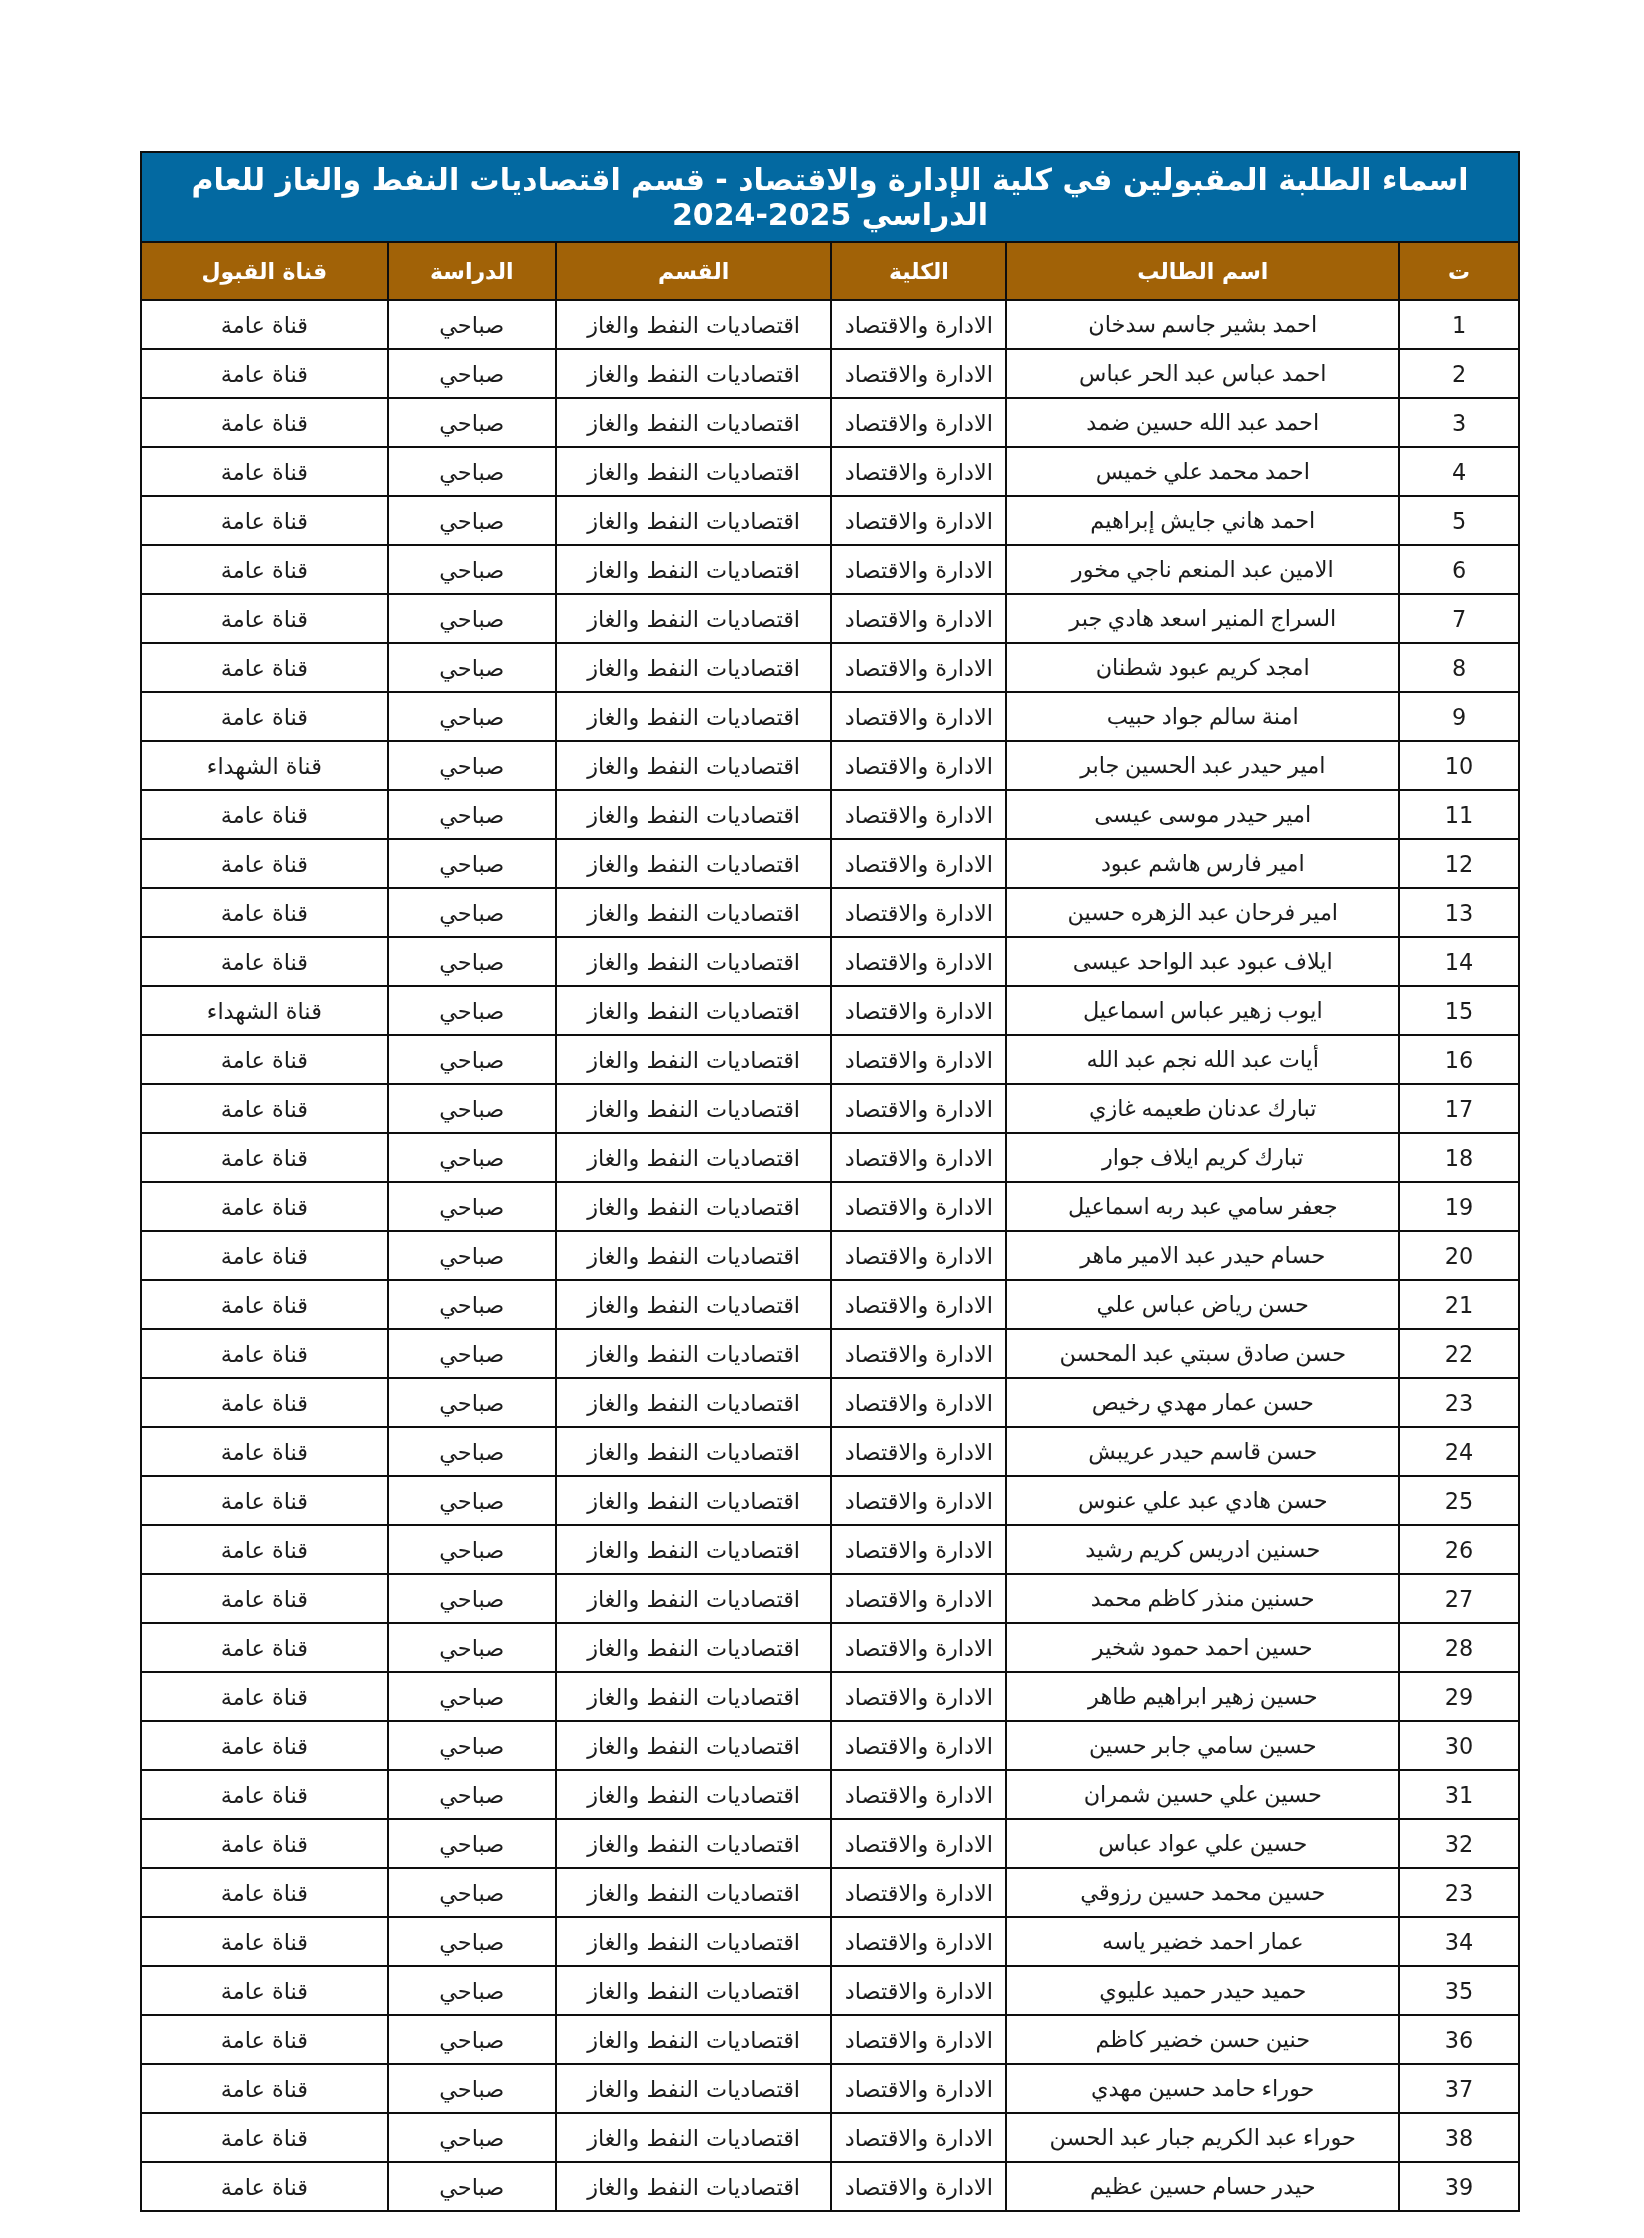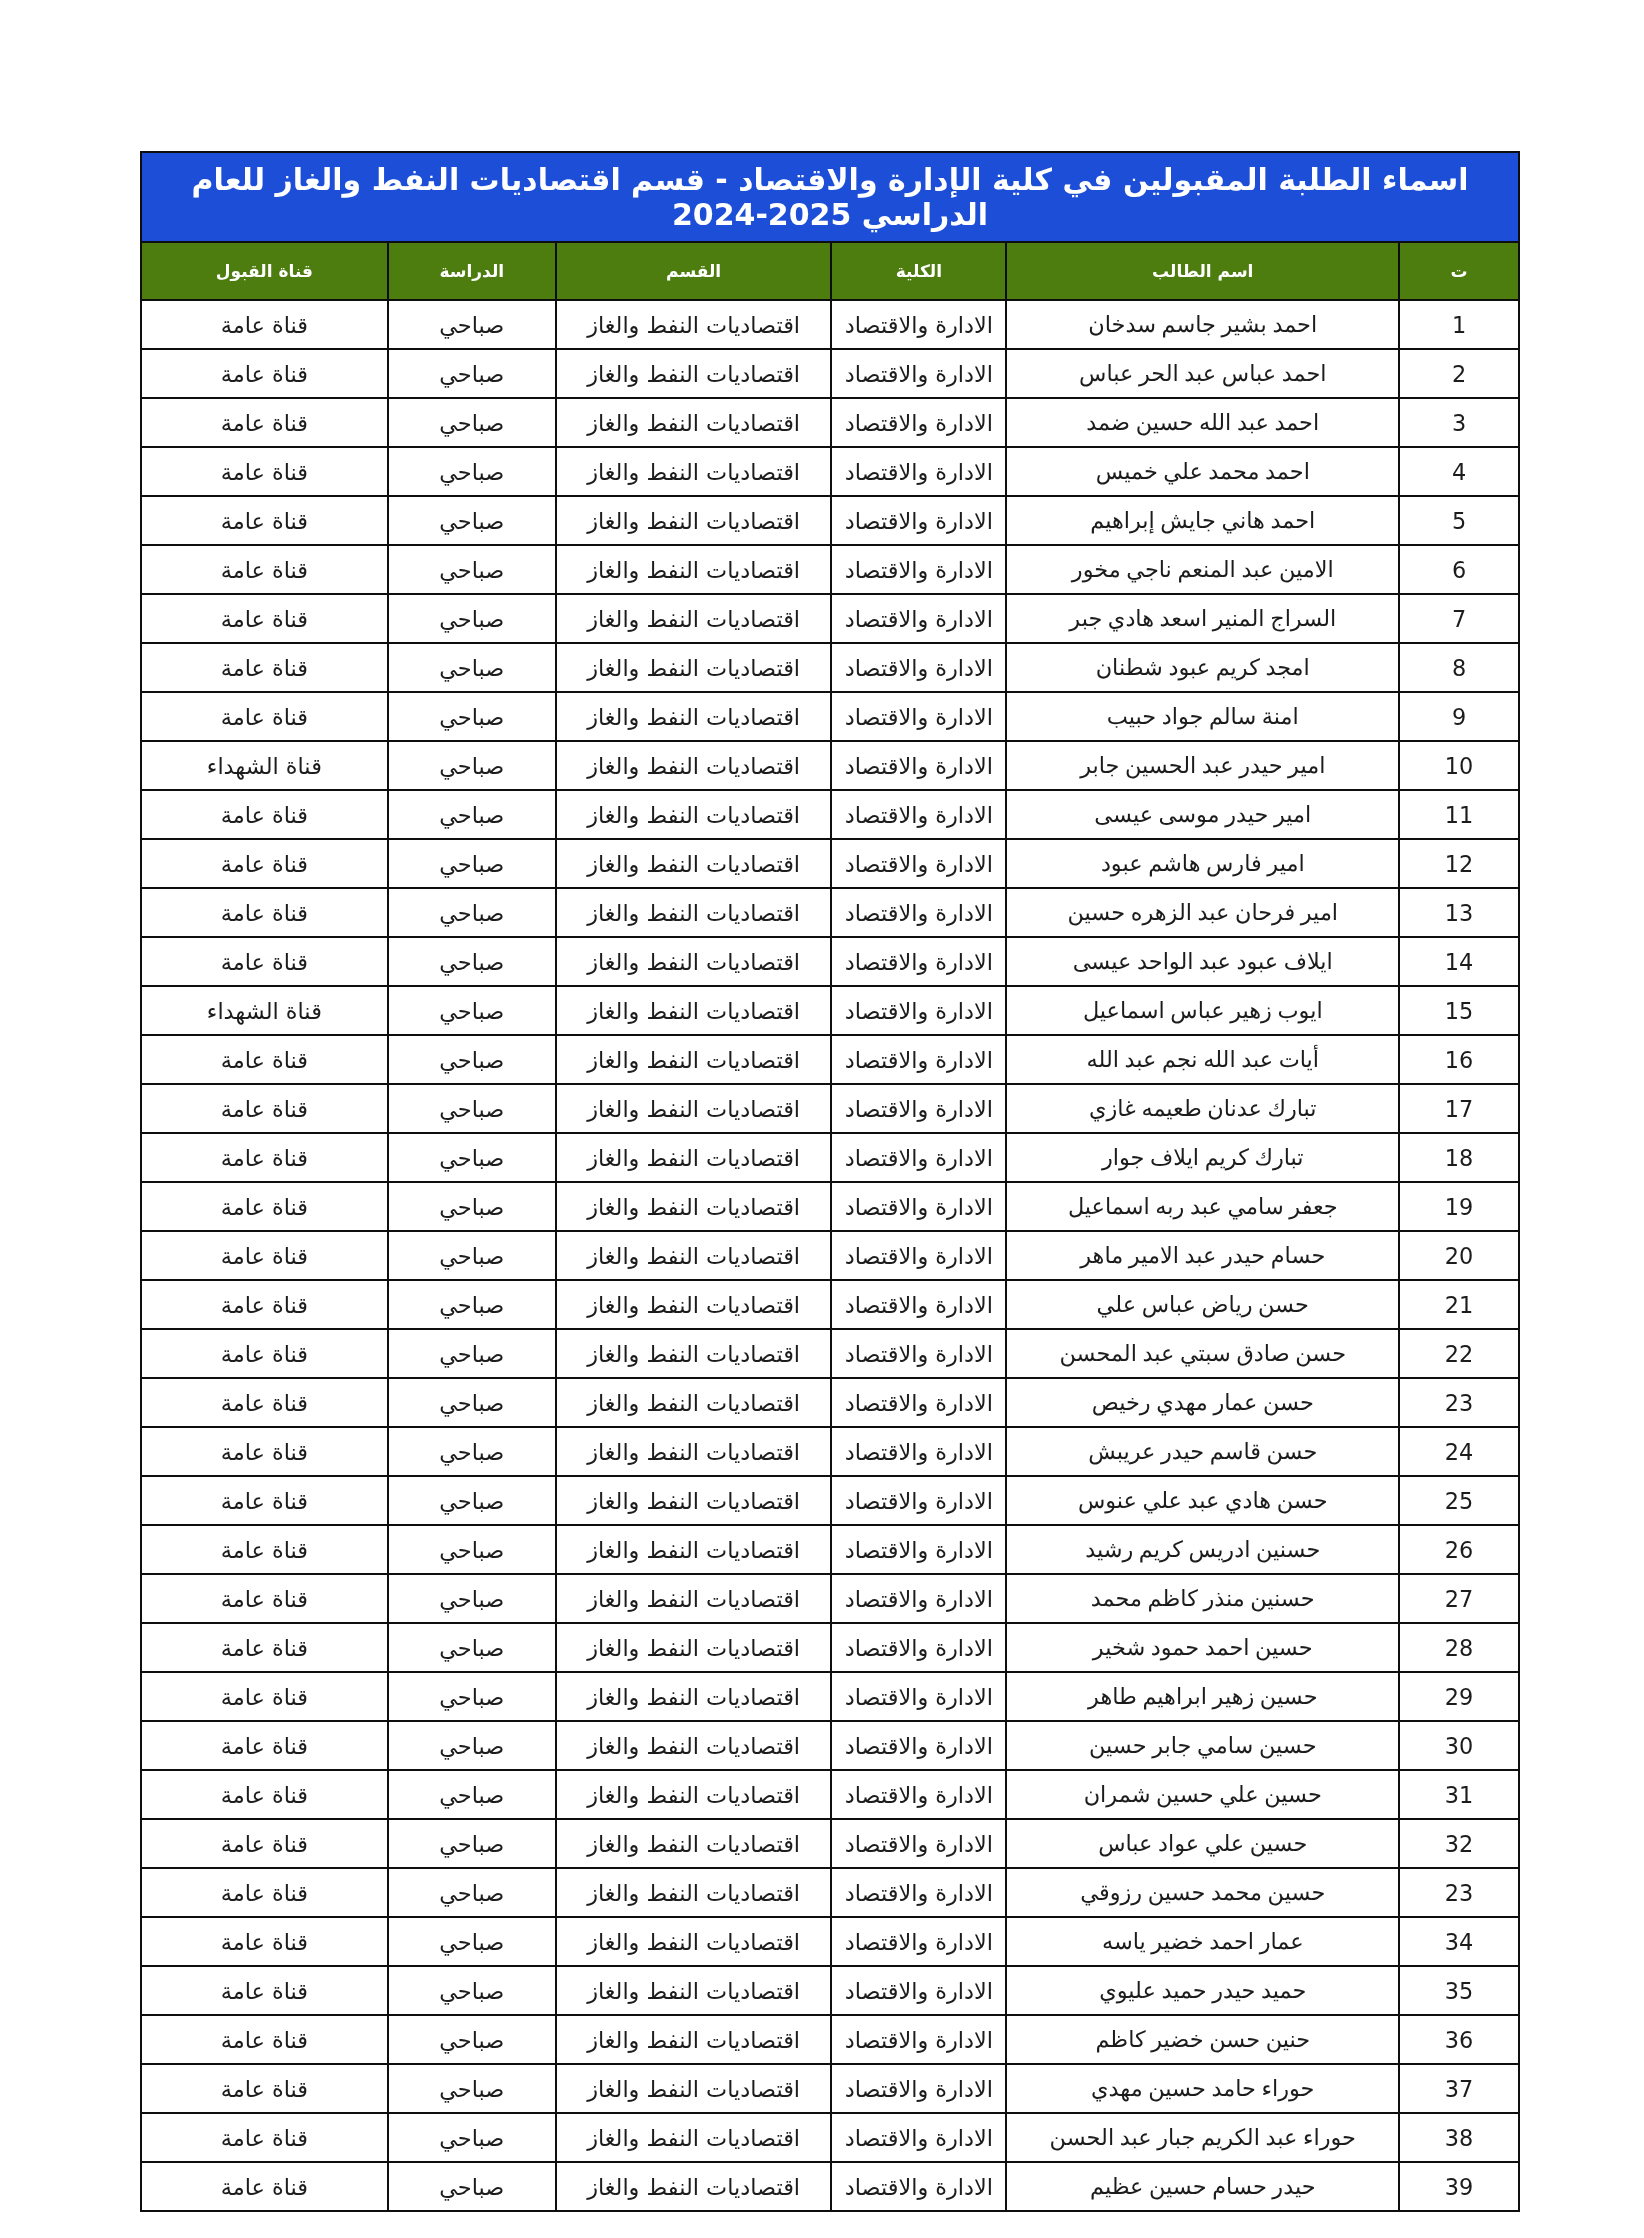--- a/index.html
+++ b/index.html
@@ -21,33 +21,33 @@
     direction: rtl;
   }
   .doc-table th, .doc-table td {
     border: 2.2px solid #0e0e0e;
     text-align: center;
     vertical-align: middle;
     overflow: hidden;
     padding: 0 6px;
   }
   .title-cell {
-    background: #1d4ed8;
+    background: #0369a1;
     color: #ffffff;
     height: 90px;
     font-size: 30px;
     font-weight: bold;
     letter-spacing: 0.4px;
     border-top: 3px solid #8a8f99;
   }
   .header-row th {
-    background: #4d7c0f;
+    background: #a16207;
     color: #ffffff;
     height: 58px;
-    font-size: 17px;
+    font-size: 22px;
     font-weight: bold;
   }
   .doc-table tbody td {
     height: 49px;
     font-size: 22.4px;
     color: #1c1c1c;
     background: #ffffff;
   }
   .c-serial { font-size: 23px; color: #202020; }
   .c-name   { font-size: 22.4px; font-family: Liberation Serif, serif; }

